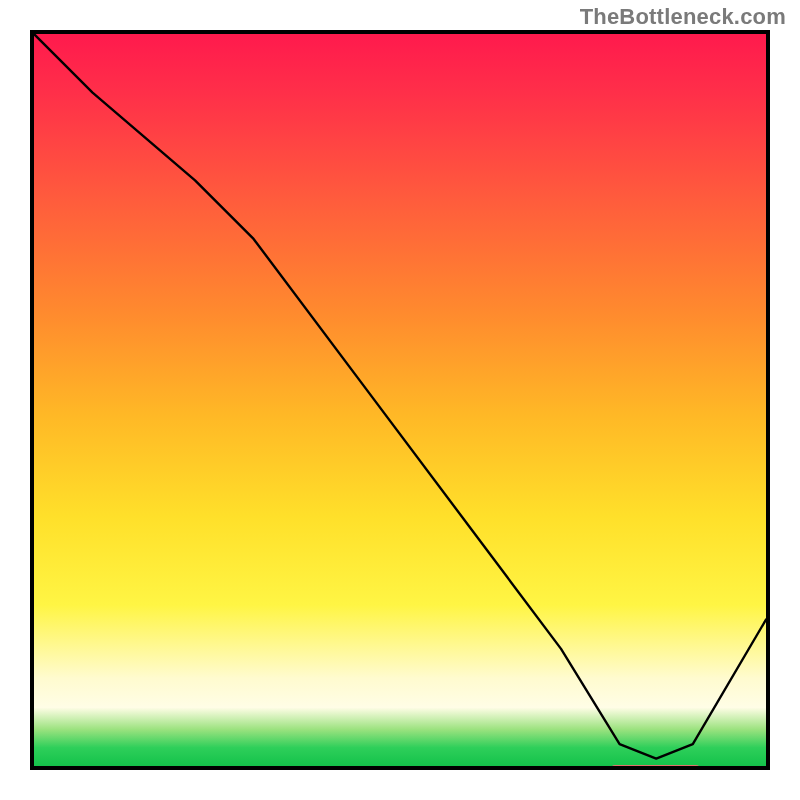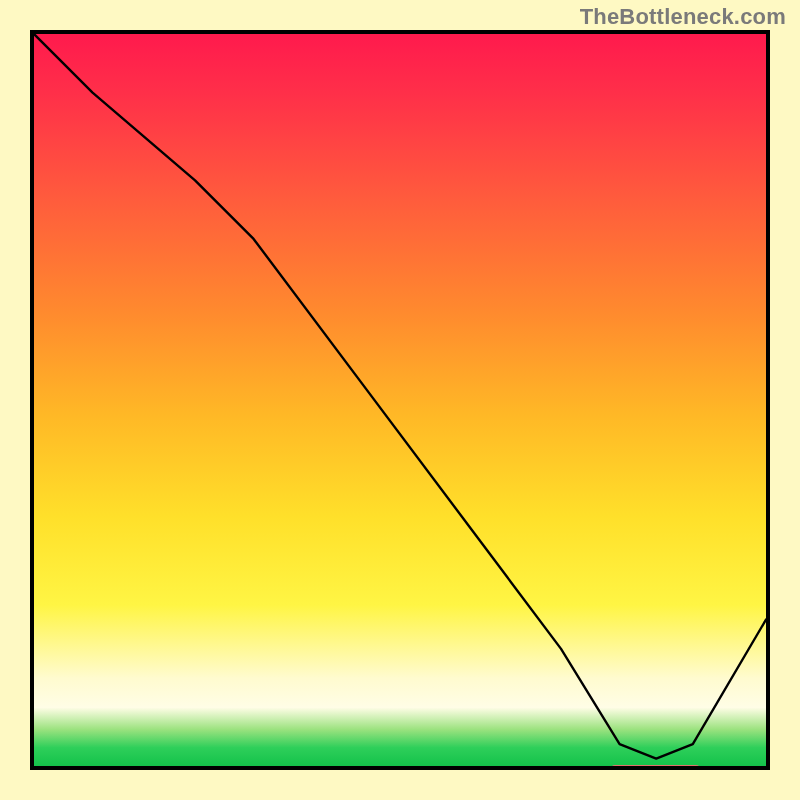--- a/index.html
+++ b/index.html
@@ -8,21 +8,21 @@
     width: 800px;
     height: 800px;
     background: #000;
     overflow: hidden;
     font-family: Arial, Helvetica, sans-serif;
   }
   .outer {
     position: relative;
     width: 800px;
     height: 800px;
-    background: #fef9c3;
+    background: #ffffff;
   }
   .watermark {
     position: absolute;
     top: 4px;
     right: 14px;
     color: #7a7a7a;
     font-size: 22px;
     font-weight: 600;
     letter-spacing: 0.2px;
     user-select: none;

